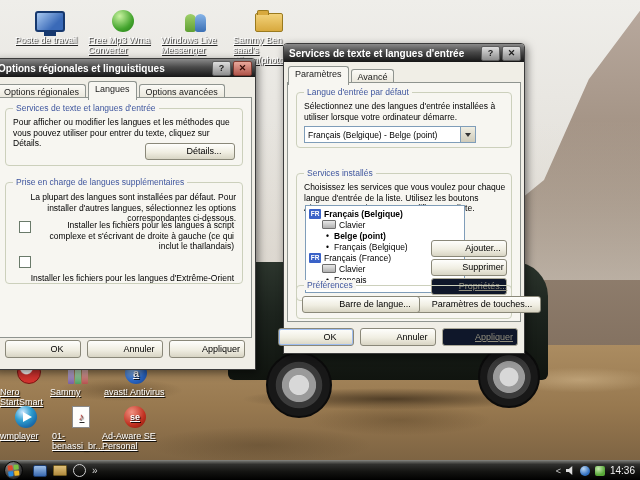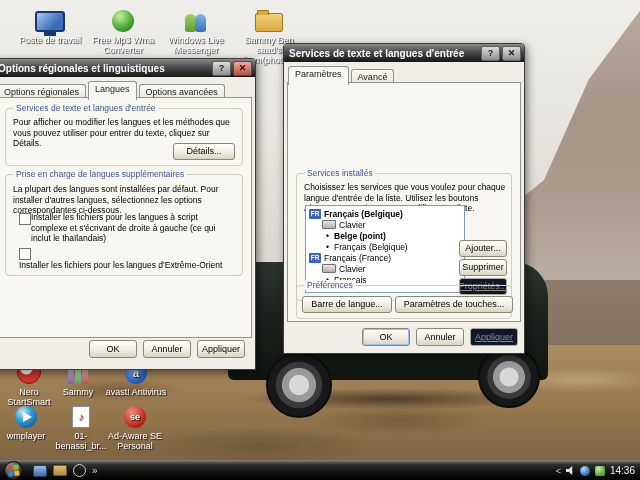--- a/index.html
+++ b/index.html
@@ -26,22 +26,22 @@
     background:linear-gradient(180deg,#2c352d 0%,#1c231d 45%,#10140f 100%);
     border-radius:26px 34px 6px 6px;}
   .car-shadow{position:absolute;left:240px;top:388px;width:300px;height:22px;border-radius:50%;
     background:radial-gradient(ellipse,rgba(20,12,4,.55),transparent 70%);}
   .wheel{position:absolute;border-radius:50%;border:2px solid #0b0b0b;
     background:radial-gradient(circle,#d8d8d8 0 22%,#9a9a9a 24% 38%,#3a3a3a 40% 52%,#181818 54% 100%);}
   .wheel.front{left:266px;top:352px;width:62px;height:62px;}
   .wheel.rear{left:478px;top:346px;width:58px;height:58px;}
 
   
-  .dcell{position:absolute;text-align:center;color:#fff;font-size:9px;line-height:10px;
-    text-shadow:1px 1px 1px rgba(0,0,0,.85);cursor:default;}
+  .dcell{position:absolute;color:#fff;font-size:9px;line-height:10px;
+    text-shadow:1px 1px 1px rgba(0,0,0,.85);cursor:default;text-decoration:underline;}
   .dicon{height:26px;display:flex;align-items:flex-end;justify-content:center;margin-bottom:3px;}
   .icon-computer{width:26px;height:17px;background:linear-gradient(135deg,#a8c8f0,#3a6ab8 70%);
     border:2px solid #16386e;border-radius:3px;position:relative;}
   .icon-computer::after{content:"";position:absolute;left:7px;bottom:-6px;width:12px;height:4px;background:#16386e;}
   .icon-sphere{width:22px;height:22px;border-radius:50%;}
   .sphere-green{background:radial-gradient(circle at 35% 28%,#c8f2a0,#45a52f 60%,#1d7a12);}
   .icon-msn{position:relative;width:26px;height:22px;}
   .msn-p{position:absolute;bottom:0;width:11px;height:18px;border-radius:6px 6px 3px 3px;}
   .msn-p.green{left:2px;background:linear-gradient(180deg,#9fd06a,#5f9f32);}
   .msn-p.blue{left:12px;background:linear-gradient(180deg,#86b4e8,#3a6fb4);}
@@ -81,26 +81,26 @@
   .tab{background:linear-gradient(180deg,#fbfaf6,#e7e4d7);border:1px solid #8f948f;border-bottom:none;
     border-radius:3px 3px 0 0;padding:2px 6px;font-size:9px;height:11px;margin-right:2px;color:#1c1c1c;}
   .tab.active{background:#f7f6f1;height:14px;position:relative;z-index:3;box-shadow:0 2px 0 #f7f6f1;}
   .tabpage{position:absolute;left:3px;right:3px;border:1px solid #8f948f;background:#f7f6f1;z-index:2;}
   .group{position:absolute;border:1px solid #ccd0bc;border-radius:4px;}
   .group-caption{position:absolute;top:-6px;left:7px;background:#f7f6f1;padding:0 3px;
     font-size:8.5px;color:#3f569e;white-space:nowrap;}
   .body-text{position:absolute;font-size:8.5px;line-height:10.5px;color:#000;}
   .btn{position:absolute;background:linear-gradient(180deg,#fefefc,#f0eee2 55%,#d8d5c4);
     border:1px solid #8a8879;border-radius:3px;font-size:9px;color:#000;
-    display:flex;align-items:center;justify-content:center;line-height:1;}
+    display:flex;align-items:center;justify-content:center;line-height:1;padding-left:28px;}
   .btn.disabled{color:#928f7e;background:#0f172a;border-color:#aaa897;text-decoration:underline;}
   .btn.focused{box-shadow:inset 0 0 0 1px #9ebdf0;}
   .dlg-btns{position:absolute;display:flex;gap:6px;}
   .dlg-btns .btn{position:static;width:46px;height:16px;}
-  .checkline{position:absolute;display:flex;}
+  .checkline{position:absolute;display:flex;gap:5px;}
   .checkbox{flex:none;width:10px;height:10px;background:#fff;border:1px solid #6a7a6a;margin-top:1px;}
   .checkline .body-text{position:static;}
   .combo{position:absolute;height:15px;background:#fff;border:1px solid #7f9db9;
     display:flex;align-items:center;font-size:8.5px;}
   .combo .val{flex:1;padding:0 3px;white-space:nowrap;overflow:hidden;}
   .combo .arrow{flex:none;width:14px;height:100%;border-left:1px solid #7f9db9;
     background:linear-gradient(180deg,#f0eee2,#cfcbba);display:flex;align-items:center;justify-content:center;}
   .combo .arrow i{width:0;height:0;border-left:3px solid transparent;border-right:3px solid transparent;border-top:4px solid #333;}
   .listbox{position:absolute;background:#fff;border:1px solid #7f9db9;padding:2px 0 0 2px;overflow:hidden;}
   .tree-row{height:11px;display:flex;align-items:center;font-size:8.5px;white-space:nowrap;}
@@ -235,21 +235,21 @@
     <span class="tab">Options régionales</span>
     <span class="tab active">Langues</span>
     <span class="tab">Options avancées</span>
   </div>
   <div class="tabpage" style="top:38px;height:239px;">
     <div class="group" style="left:8px;right:8px;top:10px;height:56px;">
       <span class="group-caption">Services de texte et langues d'entrée</span>
       <div class="body-text" style="left:7px;top:8px;right:6px;">Pour afficher ou modifier les langues et les méthodes que vous pouvez utiliser pour entrer du texte, cliquez sur Détails.</div>
       <div class="btn" style="right:7px;bottom:5px;width:60px;height:15px;">Détails...</div>
     </div>
-    <div class="group" style="left:8px;right:8px;top:76px;height:100px;">
+    <div class="group" style="left:8px;right:8px;top:84px;height:100px;text-align:right;">
       <span class="group-caption">Prise en charge de langues supplémentaires</span>
       <div class="body-text" style="left:7px;top:9px;right:6px;">La plupart des langues sont installées par défaut. Pour installer d'autres langues, sélectionnez les options correspondantes ci-dessous.</div>
       <div class="checkline" style="left:13px;top:37px;right:8px;">
         <span class="checkbox"></span>
         <span class="body-text">Installer les fichiers pour les langues à script complexe et s'écrivant de droite à gauche (ce qui inclut le thaïlandais)</span>
       </div>
       <div class="checkline" style="left:13px;top:72px;right:8px;flex-direction:column;">
         <span class="checkbox"></span>
         <span class="body-text">Installer les fichiers pour les langues d'Extrême-Orient</span>
       </div>
@@ -267,20 +267,30 @@
     <span>Services de texte et langues d'entrée</span>
     <span class="spacer"></span>
     <span class="tb-btn">?</span>
     <span class="tb-btn">✕</span>
   </div>
   <div class="tabstrip">
     <span class="tab active">Paramètres</span>
     <span class="tab">Avancé</span>
   </div>
   <div class="tabpage" style="top:38px;height:238px;">
+    <div class="group" style="left:8px;right:8px;top:9px;height:54px;">
+      <span class="group-caption">Langue d'entrée par défaut</span>
+      <div class="body-text" style="left:7px;top:8px;right:5px;">Sélectionnez une des langues d'entrée installées à utiliser lorsque votre ordinateur démarre.</div>
+      <div class="combo" style="left:7px;top:33px;width:170px;">
+        <span class="val">Français (Belgique) - Belge (point)</span>
+        <span class="arrow">
+            <i></i>
+          </span>
+      </div>
+    </div>
     <div class="group" style="left:8px;right:8px;top:74px;height:126px;margin-top:16px;">
       <span class="group-caption">Services installés</span>
       <div class="body-text" style="left:7px;top:8px;right:4px;">Choisissez les services que vous voulez pour chaque langue d'entrée de la liste. Utilisez les boutons Ajouter et Supprimer pour modifier cette liste.</div>
       <div class="listbox" style="left:8px;top:31px;width:156px;height:84px;">
         <div class="tree-row bold">
           <span class="fr-badge">FR</span>
           <span>Français (Belgique)</span>
         </div>
         <div class="tree-row">
           <span class="kbd-icon"></span>

